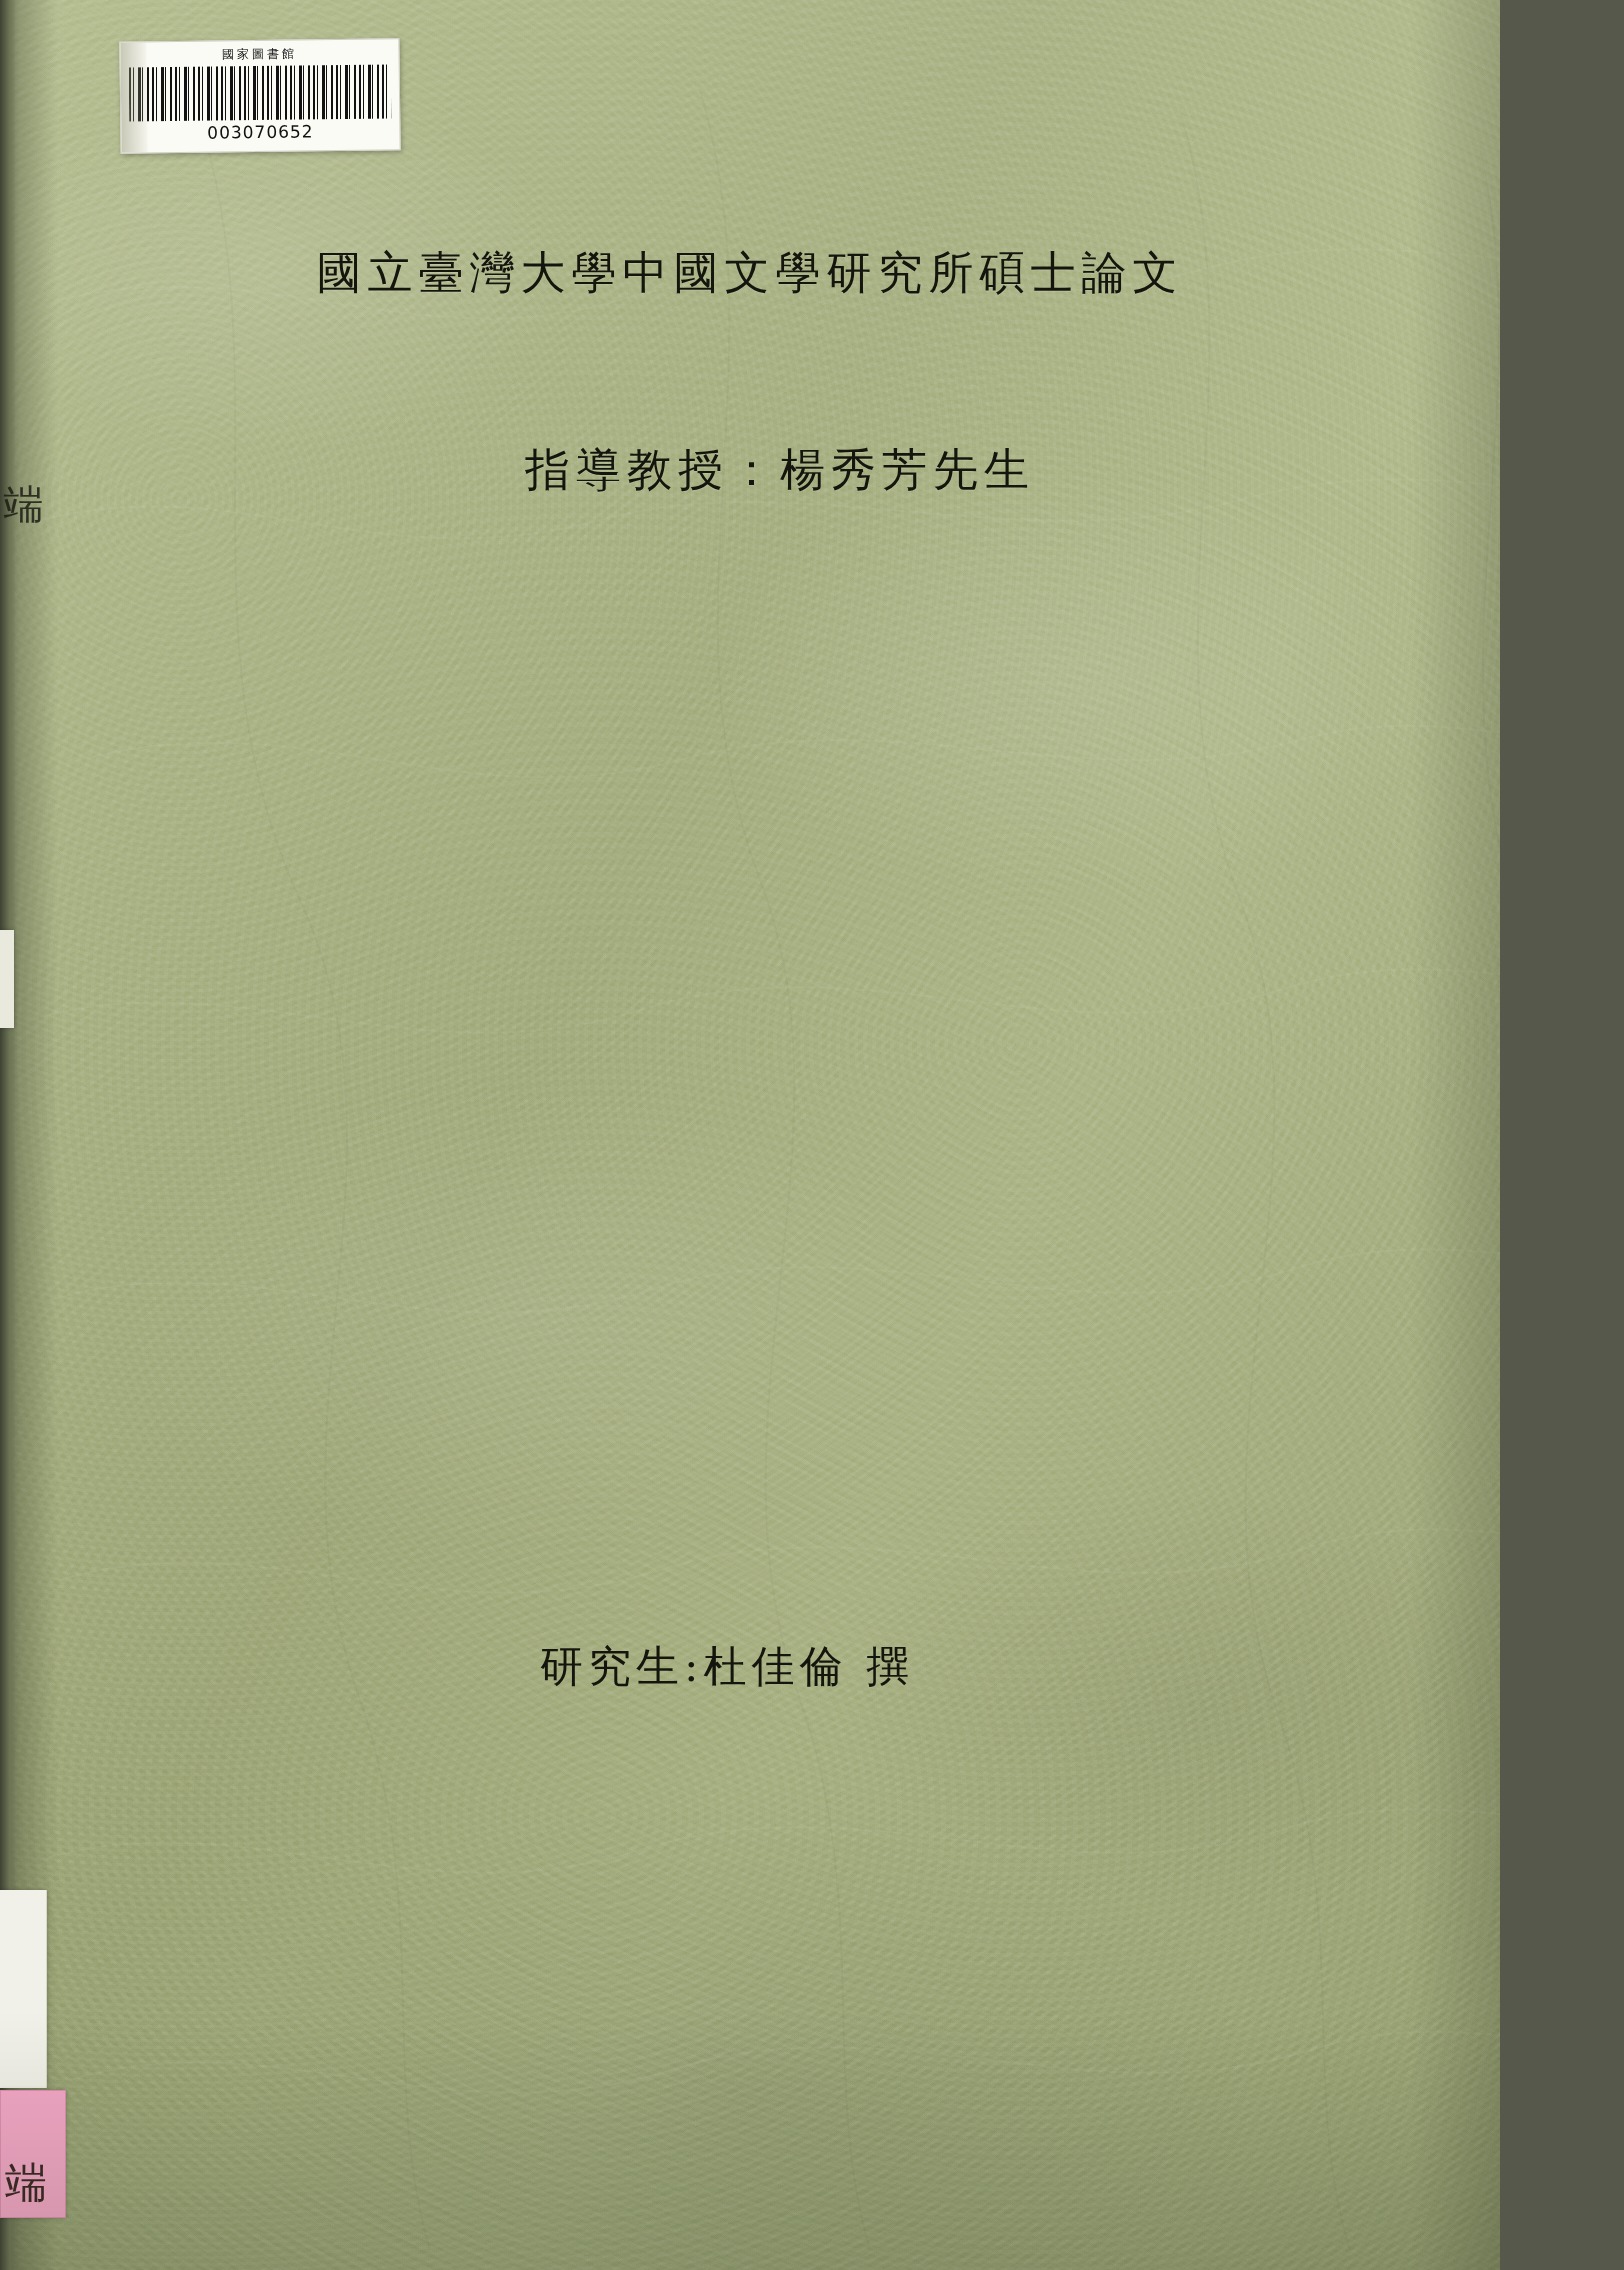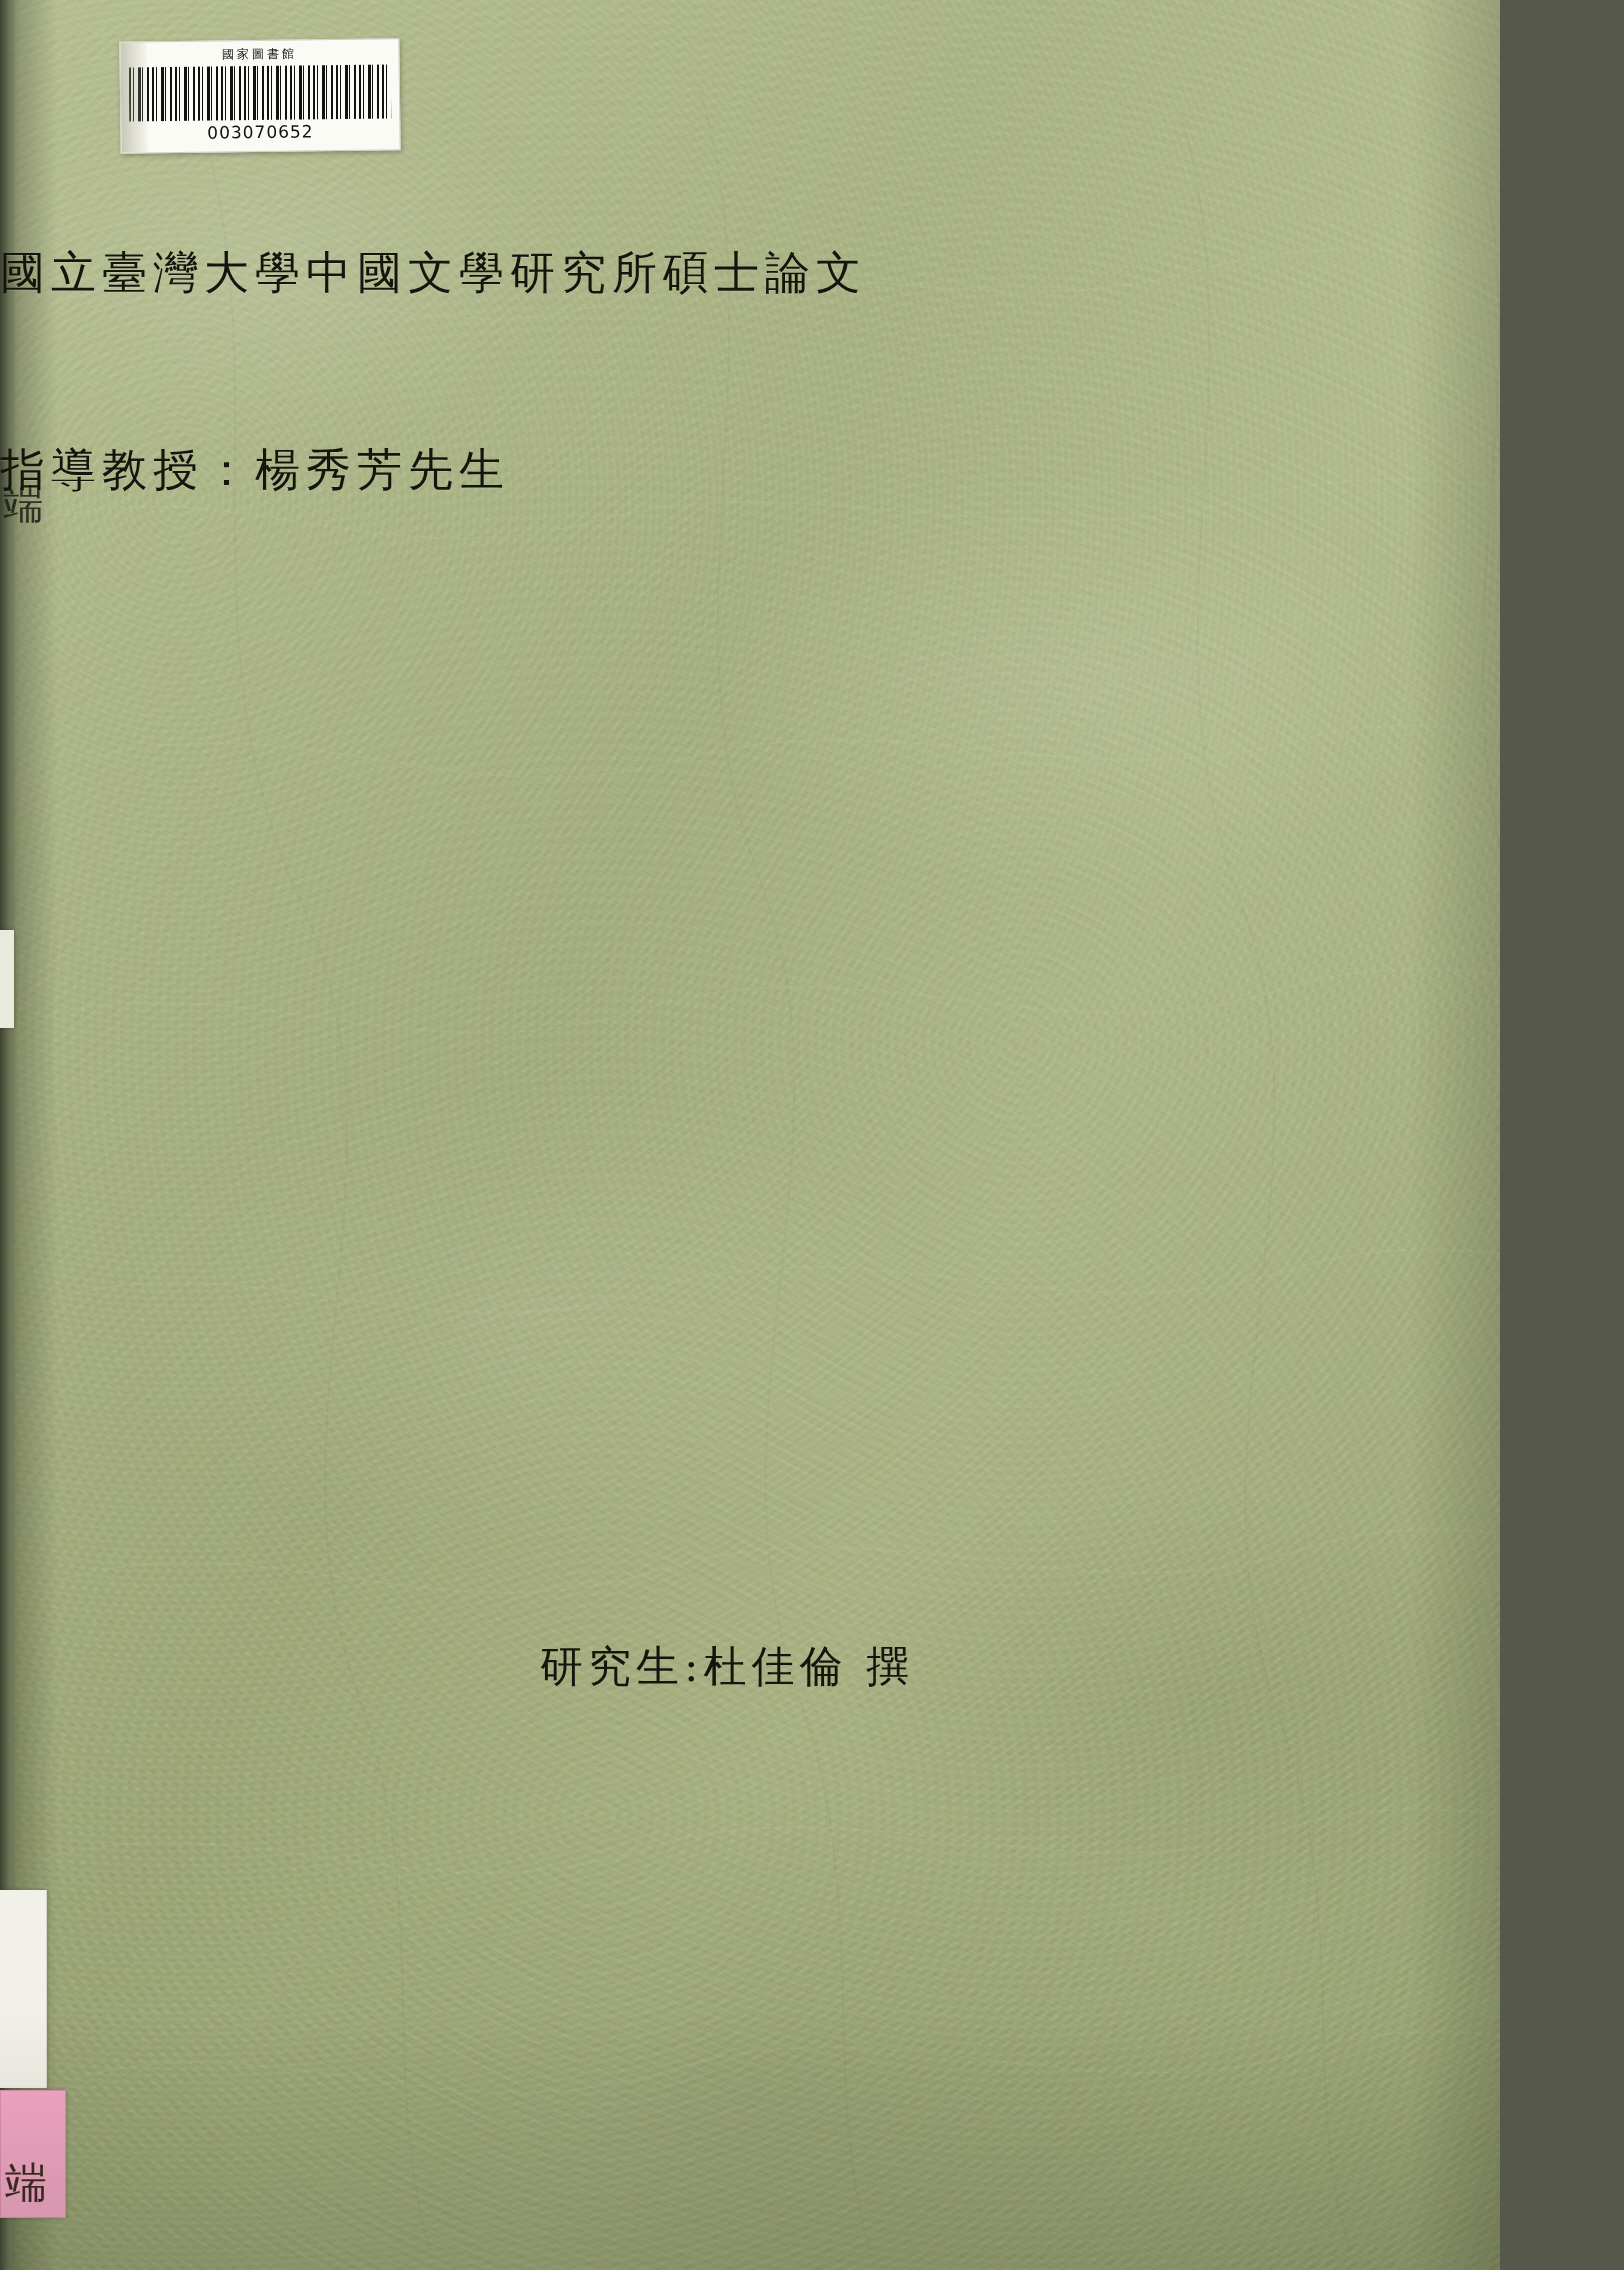--- a/index.html
+++ b/index.html
@@ -142,27 +142,28 @@
     left: 0; top: 0;
     width: 26px; height: 100%;
     background: linear-gradient(90deg, rgba(150,150,120,0.5), rgba(200,200,175,0.12));
   }
 
   
   .cover-text {
     position: absolute;
     left: 0;
     width: 100%;
+    text-align: center;
     color: #14160d;
     font-family: Liberation Serif, serif;
     letter-spacing: 6px;
     text-shadow: 0 1px 0 rgba(255,255,255,0.12);
   }
   .line-degree { top: 243px; font-size: 45px; }
-  .line-advisor { top: 440px; font-size: 45px; }
+  .line-advisor { top: 440px; font-size: 45px; padding-left: 30px; }
   .line-title { top: 1032px; font-size: 44px; letter-spacing: 8px; }
 
   .block-bottom {
     position: absolute;
     left: 540px;
     top: 1638px;
     color: #14160d;
     font-family: "DejaVu Serif", "Liberation Serif", serif;
     text-align: center;
   }

